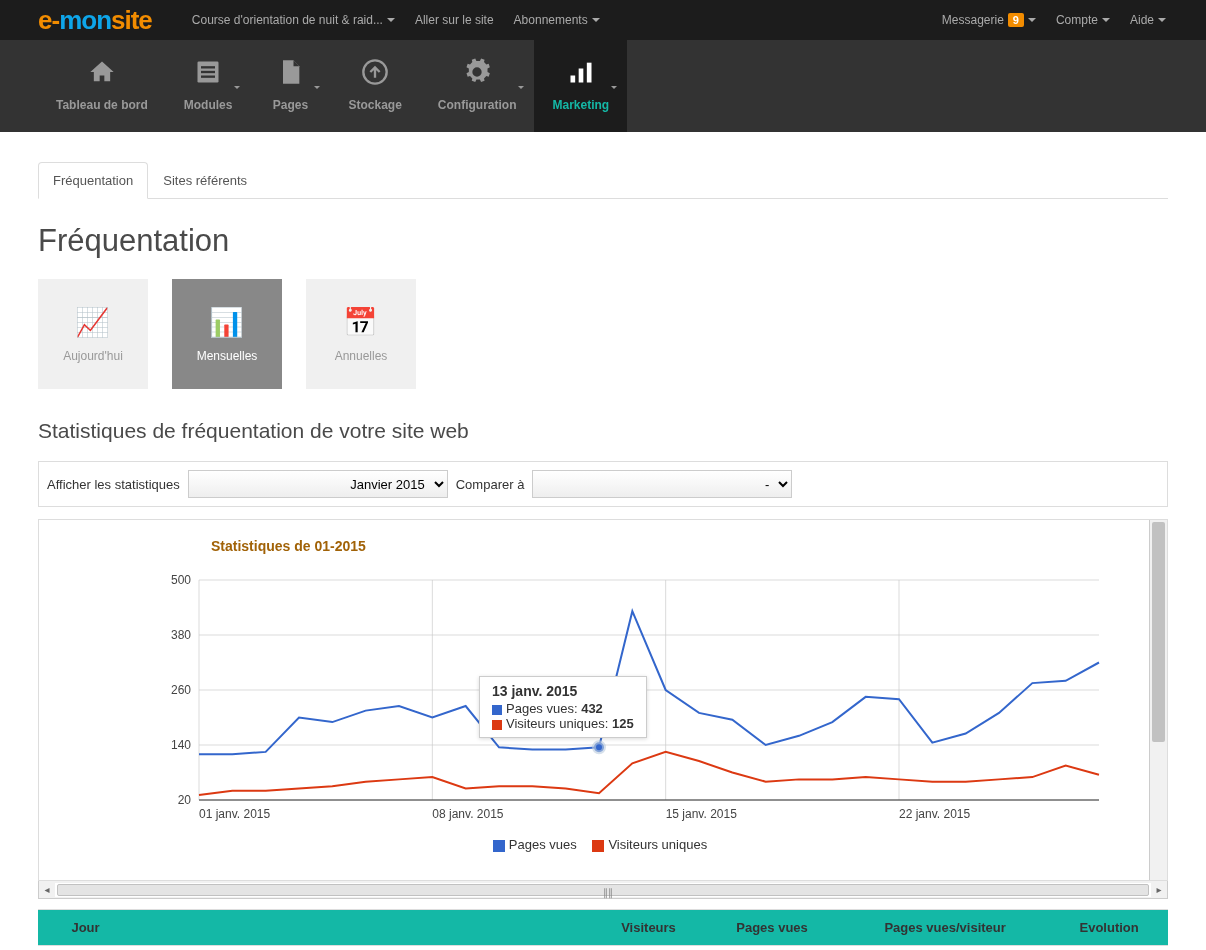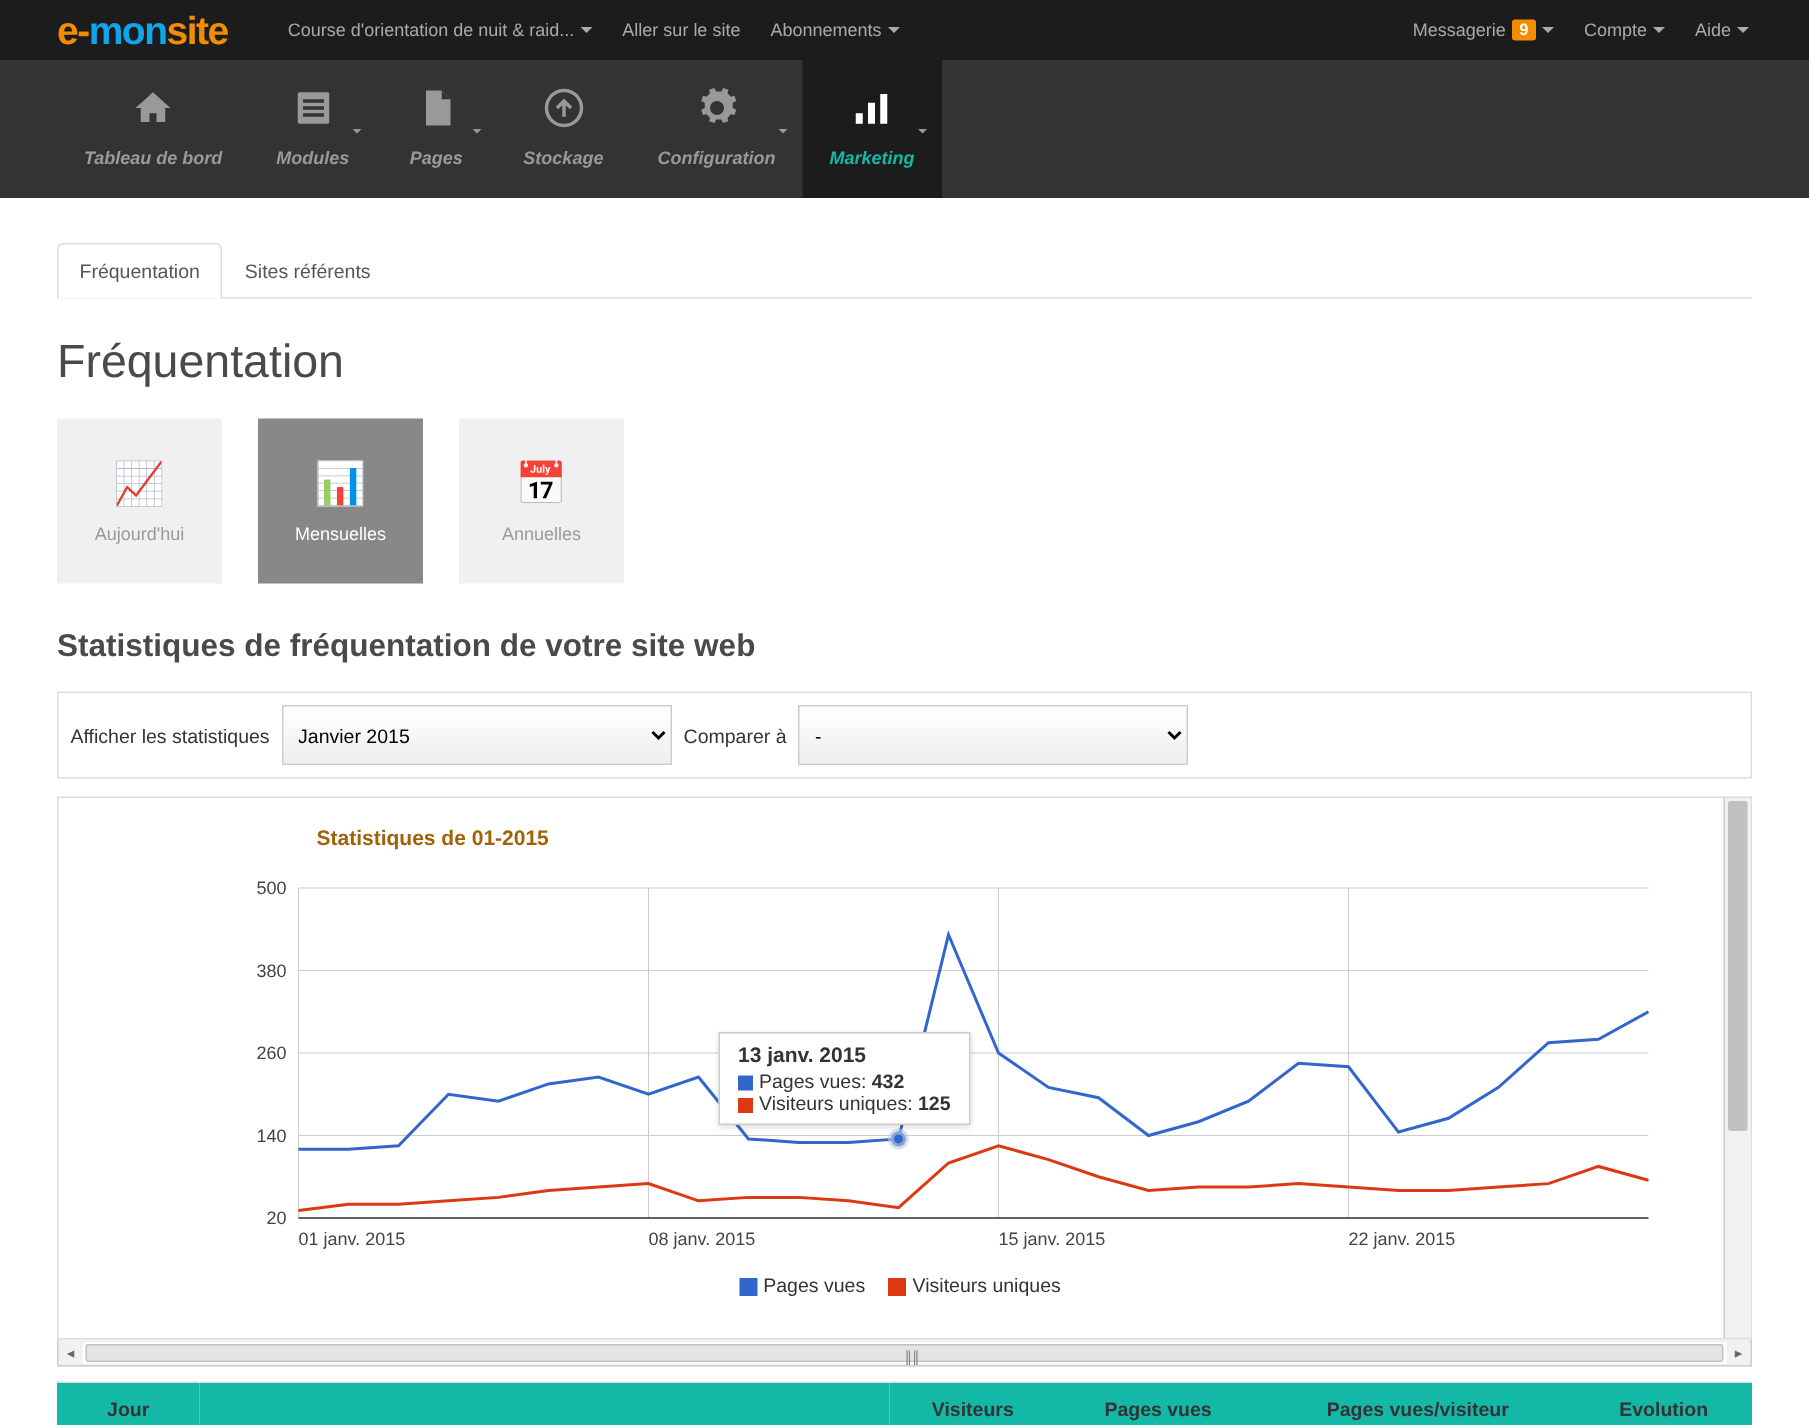--- a/index.html
+++ b/index.html
@@ -12,45 +12,45 @@
   .logo-mon { color: #0ea5e9; }
   .logo-site { color: #f28c00; }
   .top-left { display: flex; align-items: center; gap: 0; margin-left: 30px; flex: 1; }
   .top-link { color: #aaa; padding: 0 10px; font-size: 12px; display: flex; align-items: center; gap: 4px; cursor: pointer; }
   .caret { width: 0; height: 0; border-left: 4px solid transparent; border-right: 4px solid transparent; border-top: 4px solid #aaa; display: inline-block; }
   .top-right { display: flex; align-items: center; margin-right: 30px; }
   .badge-orange { background: #f28c00; color: #fff; padding: 1px 5px; border-radius: 2px; font-size: 11px; font-weight: bold; }
   
   
   .darknav { background: #333; height: 92px; display: flex; padding-left: 38px; }
-  .nav-item { color: #999; text-align: center; padding: 18px 18px 0 18px; cursor: pointer; position: relative; font-size: 12px; font-weight: bold; min-width: 80px; font-style: italic; }
+  .nav-item { color: #999; text-align: center; padding: 18px 18px 0 18px; cursor: pointer; position: relative; font-size: 12px; font-weight: bold; min-width: 80px; }
   .nav-item.active { background: #1c1c1c; color: #14b8a6; }
   .nav-item .icon { display: block; height: 40px; font-size: 28px; color: inherit; }
   .nav-item .caret-sm { width: 0; height: 0; border-left: 3px solid transparent; border-right: 3px solid transparent; border-top: 3px solid #999; position: absolute; right: 10px; top: 50%; }
   
   
   .content { padding: 30px 38px 0 38px; }
   .tabs { display: flex; border-bottom: 1px solid #ddd; }
   .tab { padding: 10px 14px; color: #555; cursor: pointer; font-size: 13px; border: 1px solid transparent; border-bottom: none; margin-bottom: -1px; }
   .tab.active { border-color: #ddd; border-bottom: 1px solid #fff; background: #fff; border-radius: 4px 4px 0 0; }
   
   .page-title { font-size: 31px; color: #4a4a4a; font-weight: 500; margin: 24px 0 20px 0; }
   
   
   .view-tiles { display: flex; gap: 24px; margin-bottom: 30px; }
   .tile { width: 110px; height: 110px; background: #f0f0f0; display: flex; flex-direction: column; align-items: center; justify-content: center; color: #999; cursor: pointer; font-size: 12px; }
   .tile.active { background: #888; color: #fff; }
   .tile-icon { font-size: 28px; margin-bottom: 10px; }
   
-  .section-title { font-size: 21px; color: #4a4a4a; font-weight: bold; margin-bottom: 18px; }
+  .section-title { font-size: 21px; color: #4a4a4a; font-weight: normal; margin-bottom: 18px; }
   
   
   .filter-row { border: 1px solid #ddd; padding: 8px; display: flex; align-items: center; gap: 8px; margin-bottom: 12px; }
   .filter-row label { font-size: 13px; }
-  .filter-row select { height: 40px; min-width: 260px; border: 1px solid #ccc; background: linear-gradient(#fff,#eee); padding: 0 6px; font-size: 13px; }
+  .filter-row select { height: 28px; min-width: 260px; border: 1px solid #ccc; background: linear-gradient(#fff,#eee); padding: 0 6px; font-size: 13px; text-align: right; }
   
   
   .chart-wrap { border: 1px solid #ddd; padding: 0; position: relative; height: 362px; display: flex; }
   .chart-inner { flex: 1; position: relative; overflow: auto; }
   .vscroll-visual { width: 18px; background: linear-gradient(#f1f1f1,#f1f1f1); border-left: 1px solid #ccc; position: relative; }
   .vscroll-thumb { position:absolute; left:2px; right:2px; top:2px; height: 220px; background:#c1c1c1; border-radius:2px; }
   
   .chart-title { font-weight: bold; font-size: 14px; position: absolute; top: 18px; left: 172px; color:#a16207;}
   .chart-svg { width: 1100px; height: 300px; margin-top: 10px; }
   

